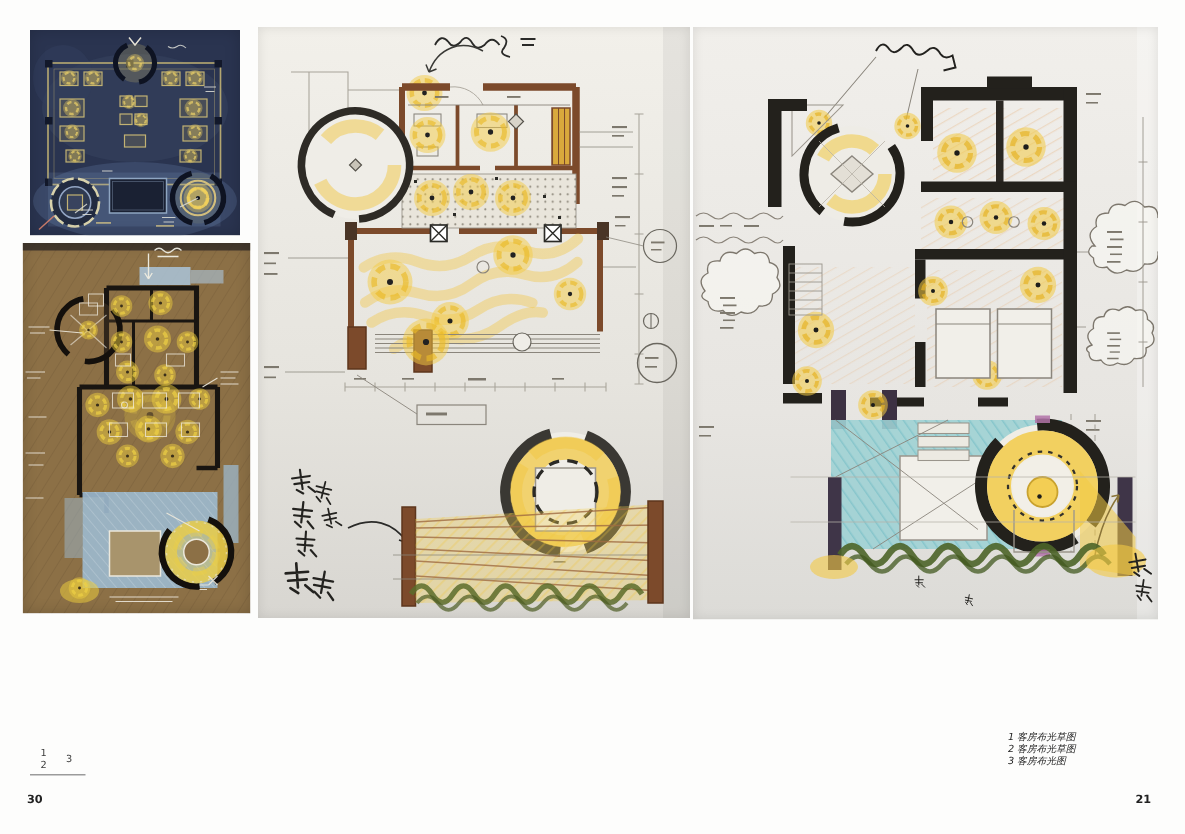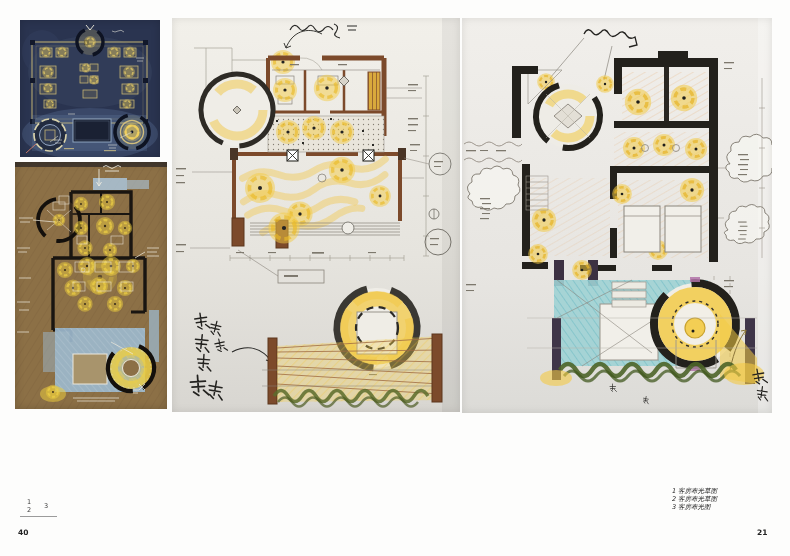--- a/index.html
+++ b/index.html
@@ -627,16 +627,16 @@
     <span class="k3">3</span>
     <div class="kline"></div>
   </div>
 
   <div class="captions">
     <div class="cap"><span class="n">1</span><span>客房布光草图</span></div>
     <div class="cap"><span class="n">2</span><span>客房布光草图</span></div>
     <div class="cap"><span class="n">3</span><span>客房布光图</span></div>
   </div>
 
-  <span class="pagenum left">40</span>
+  <span class="pagenum left">30</span>
   <span class="pagenum right">21</span>
 
 </div>
 
 </body></html>

